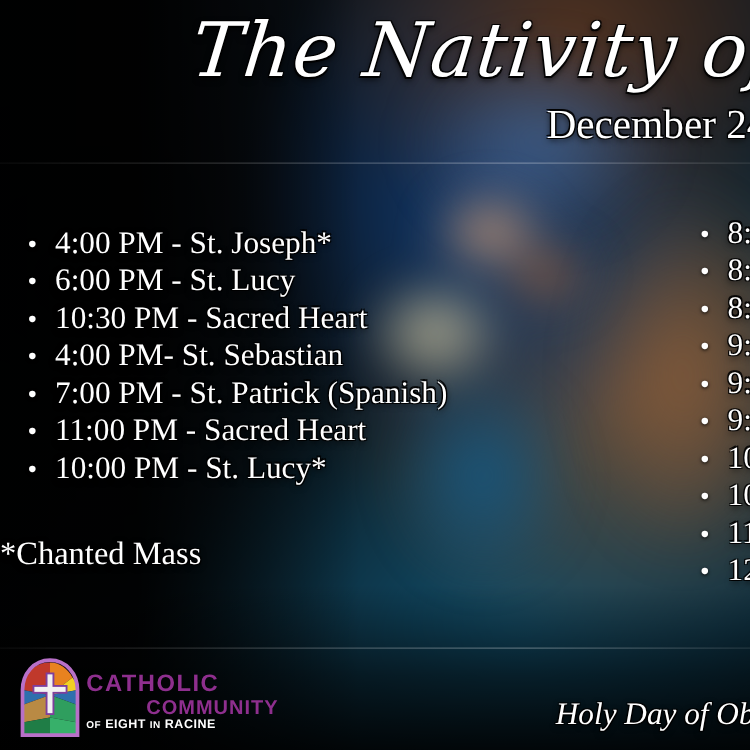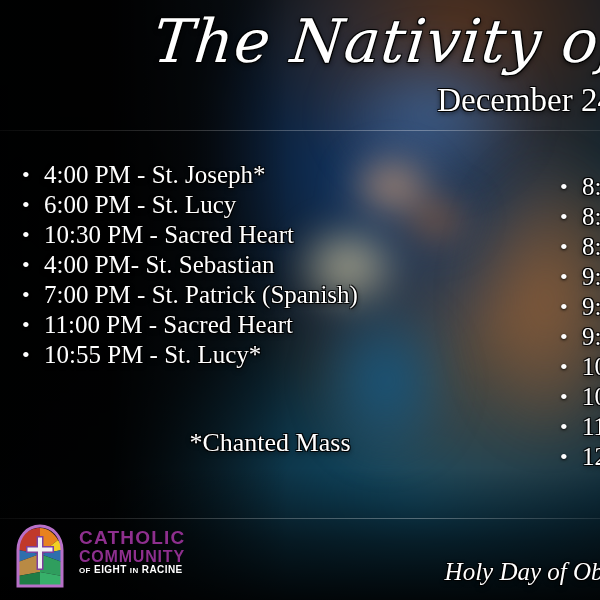--- a/index.html
+++ b/index.html
@@ -141,21 +141,21 @@
     font-size: 28px;
   }
 
   .col {
     position: absolute;
     list-style: none;
     margin: 0;
     padding: 0;
   }
   .col-left {
-    top: 160px;
+    top: 180px;
     left: 22px;
     width: 470px;
   }
   .col-right {
     top: 172px;
     left: 560px;
     width: 120px;
   }
   .col li {
     position: relative;
@@ -173,21 +173,21 @@
     font-size: 22px;
     color: #ffffff;
     text-shadow: 0 1px 3px rgba(0,0,0,0.9);
   }
 
   .footnote {
     position: absolute;
     top: 428px;
     left: 0;
     width: 540px;
-    text-align: center;
+    text-align: left;
     font-family: "Liberation Serif", serif;
     font-size: 26px;
   }
 
   .obligation {
     position: absolute;
     bottom: 14px;
     right: -30px;
     white-space: nowrap;
     font-family: "Liberation Serif", serif;
@@ -196,21 +196,22 @@
   }
 
   
   .logo {
     position: absolute;
     left: 12px;
     bottom: 6px;
     width: 180px;
     height: 70px;
     display: flex;
-    gap: 11px;
+    align-items: center;
+    gap: 1px;
   }
   .logo-window {
     position: relative;
     width: 56px;
     height: 66px;
     flex: 0 0 auto;
   }
   .logo-window svg { display: block; }
 
   .logo-words {
@@ -226,20 +227,21 @@
     letter-spacing: 1.2px;
     color: #8e2f8e;
   }
   .logo-community {
     font-family: "Liberation Sans", sans-serif;
     font-weight: bold;
     font-size: 16px;
     letter-spacing: 0.8px;
     color: #8e2f8e;
     margin-top: 2px;
+    margin-left: 48px;
   }
   .logo-tagline {
     font-family: "Liberation Sans", sans-serif;
     font-weight: bold;
     font-size: 10px;
     letter-spacing: 0.4px;
     color: #ffffff;
     margin-top: 0;
   }
   .logo-tagline .sm { font-size: 8px; }
@@ -265,21 +267,21 @@
   <div class="subtitle outlined">December 24</div>
 
 
   <ul class="col col-left">
     <li class="outlined">4:00 PM - St. Joseph*</li>
     <li class="outlined">6:00 PM - St. Lucy</li>
     <li class="outlined">10:30 PM - Sacred Heart</li>
     <li class="outlined">4:00 PM- St. Sebastian</li>
     <li class="outlined">7:00 PM - St. Patrick (Spanish)</li>
     <li class="outlined">11:00 PM - Sacred Heart</li>
-    <li class="outlined">10:55 PM - St. Lucy*</li>
+    <li class="outlined">10:00 PM - St. Lucy*</li>
   </ul>
 
   <ul class="col col-right">
     <li class="outlined">8:</li>
     <li class="outlined">8:</li>
     <li class="outlined">8:</li>
     <li class="outlined">9:</li>
     <li class="outlined">9:</li>
     <li class="outlined">9:</li>
     <li class="outlined">10</li>

